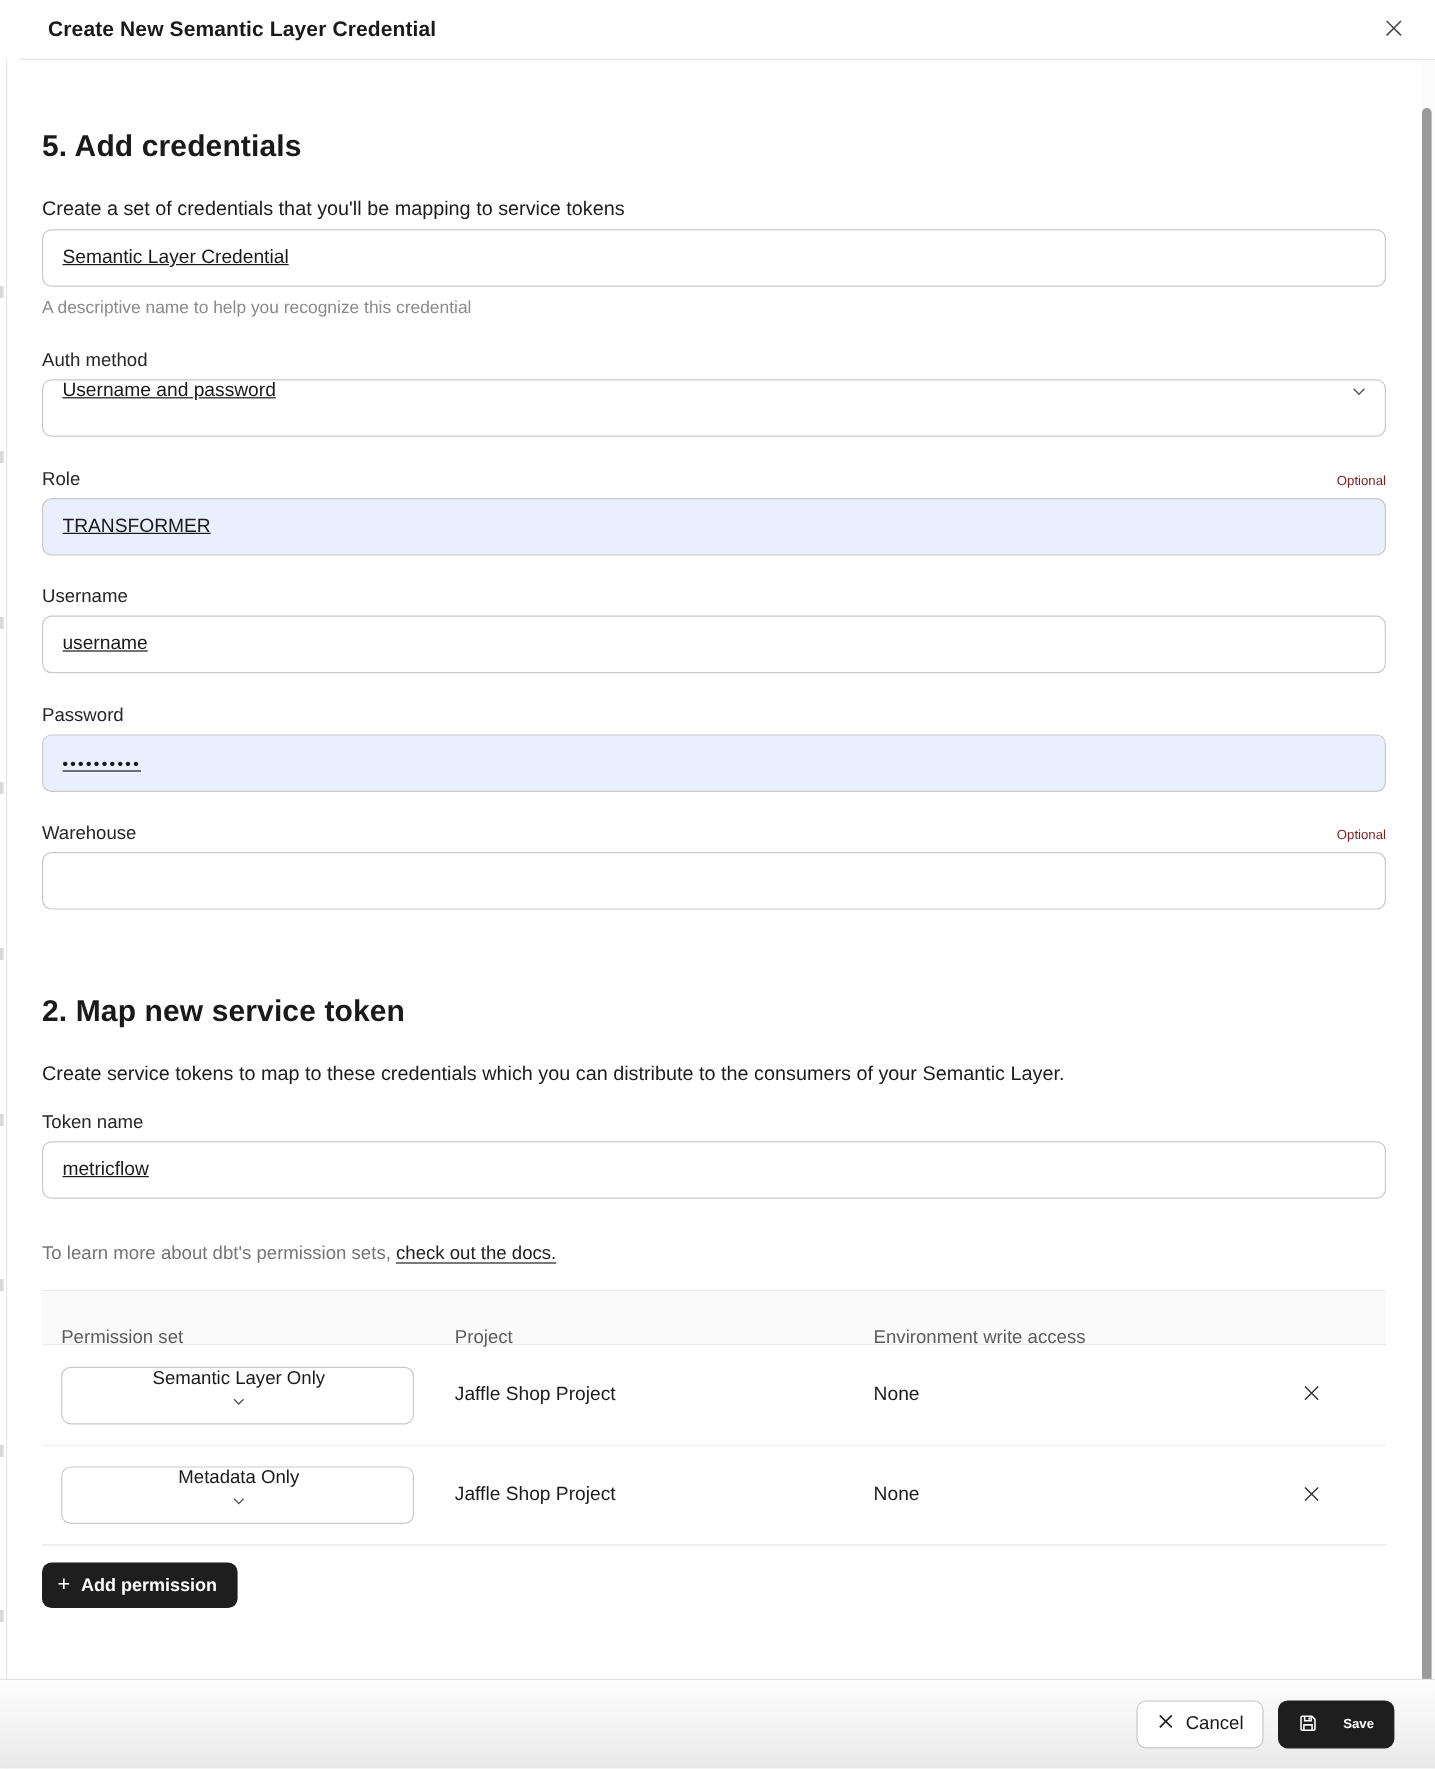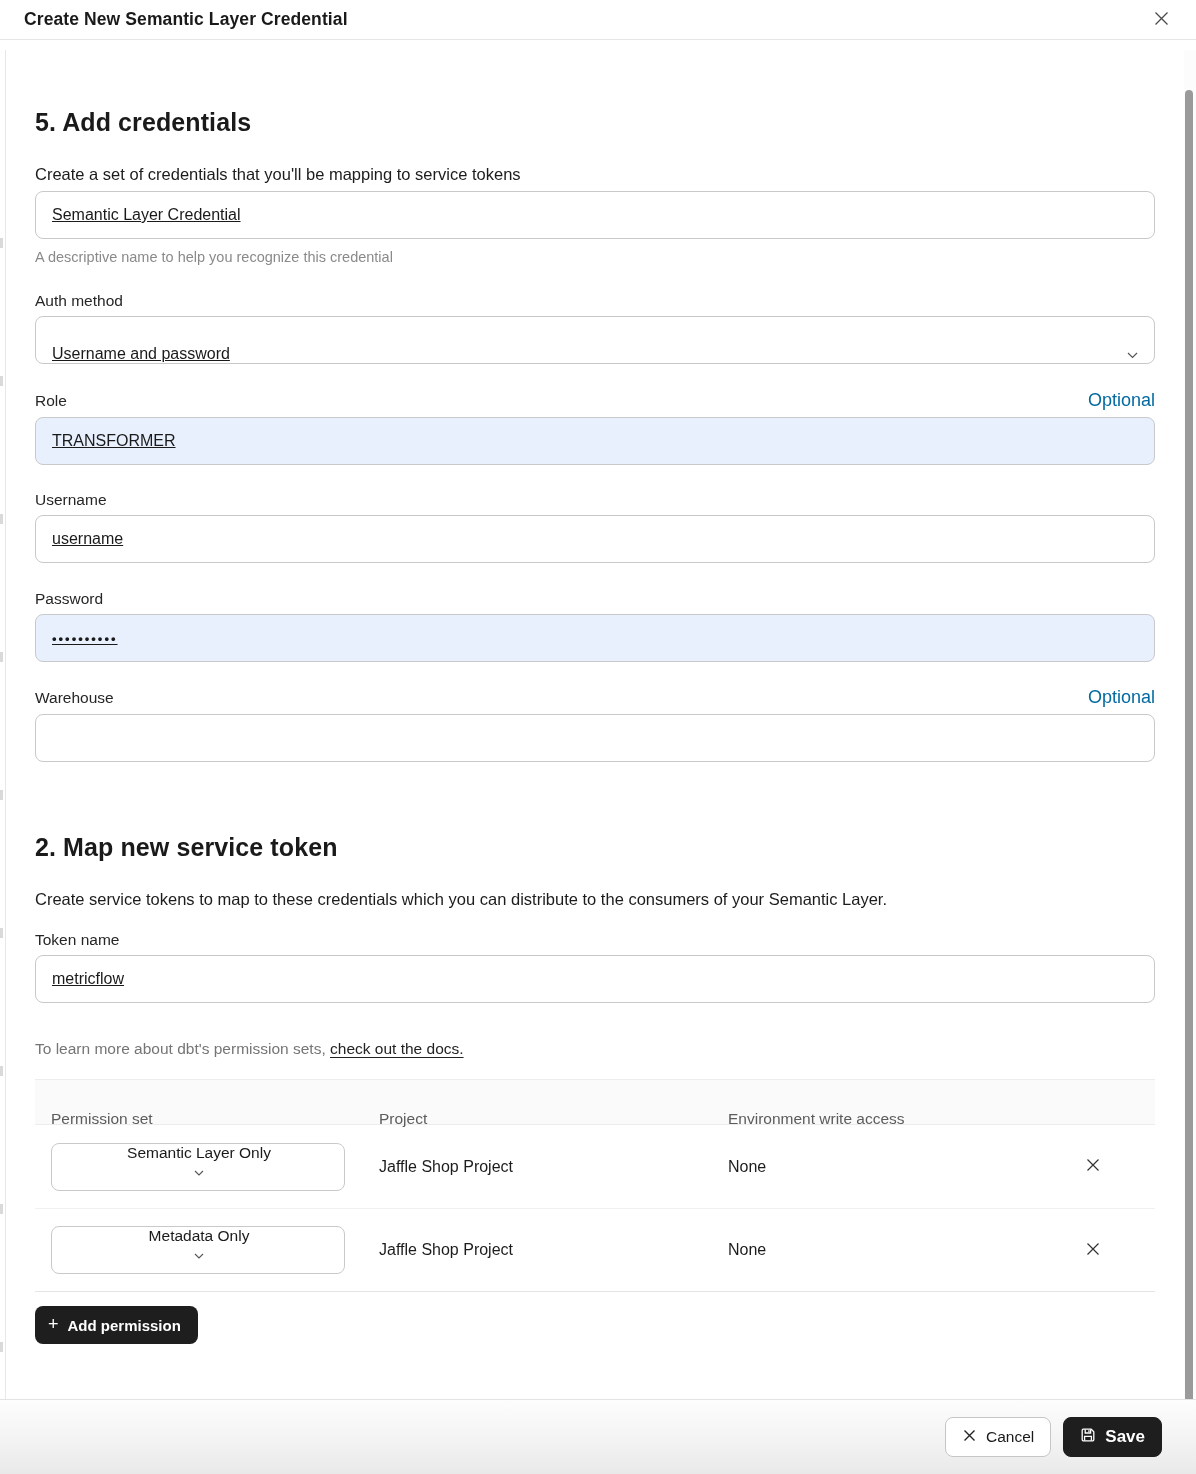--- a/index.html
+++ b/index.html
@@ -6,21 +6,21 @@
   html,body { width:1196px; height:1474px; }
   body {
     font-family: "Liberation Sans", "DejaVu Sans", sans-serif;
     color:#1a1a1a;
     background:#fff;
   }
   .screen { position:relative; width:1196px; height:1474px; overflow:hidden; background:#fff; }
 
   
   .modal-header {
-    position:absolute; top:0; left:0; right:0; height:40px;
+    position:absolute; top:0; left:16px; right:0; height:50px;
     background:#fff; border-bottom:1px solid #e6e6e6;
     display:flex; align-items:center; justify-content:space-between;
     padding:0 22px 0 24px; z-index:5;
   }
   .modal-title { font-size:17.5px; font-weight:700; letter-spacing:.1px; }
   .close-btn { width:26px; height:26px; display:flex; align-items:center; justify-content:center; cursor:pointer; background:none; border:none; }
 
   
   .page-edge {
     position:absolute; left:0; top:50px; bottom:0; width:6px; background:#fff;
@@ -41,38 +41,38 @@
     padding:0 29px; background:#fff; overflow:hidden;
   }
   h1.section-heading { font-size:25px; font-weight:600; line-height:31px; letter-spacing:.1px; }
   .s1-heading { margin-top:57px; }
   .s2-heading { margin-top:70px; }
   p.section-desc { margin-top:26px; font-size:16.5px; line-height:21px; color:#1c1c1c; }
   .s2-desc { margin-top:23px; }
 
   .field-label-row { display:flex; justify-content:space-between; align-items:baseline; }
   .field-label { font-size:15.5px; font-weight:500; color:#262626; line-height:19px; }
-  .optional-tag { font-size:18px; color:#0369a1; }
+  .optional-tag { font-size:11px; color:#7f1d1d; }
   .mt-label   { margin-top:25px; }
   .mt-label-lg{ margin-top:26px; }
   .mt-label-s2{ margin-top:20px; }
 
   .text-input, .select-box {
     margin-top:6px; width:100%; height:48px;
     border:1px solid #c9c9c9; border-radius:8px;
     background:#fff; font-size:16px; color:#1a1a1a;
     padding:0 16px; outline:none; display:block;
     font-family:"Liberation Sans","DejaVu Sans",sans-serif;
     text-decoration:underline;
   }
   .autofill { background:#e8f0fe; }
   .helper-text { margin-top:9px; font-size:14.5px; color:#8a8a8a; line-height:18px; }
   .pw-input { font-size:13px; letter-spacing:2px; font-weight:700; }
 
-  .select-box { display:flex; align-items:flex-end; justify-content:space-between; cursor:pointer;gap:43px; }
+  .select-box { display:flex; align-items:flex-start; justify-content:space-between; cursor:pointer;gap:43px; }
   .select-value { font-size:16px; }
 
   .docs-line { margin-top:36px; font-size:15.5px; color:#757575; line-height:20px; }
   .docs-link { color:#222; font-weight:500; text-decoration:underline; text-underline-offset:3px; cursor:pointer; }
 
   
   .perm-table { margin-top:20px; border-top:1px solid #ededed; border-bottom:1px solid #e4e4e4; }
   .perm-grid {
     display:grid; grid-template-columns:328px 349px 1fr 24px;
     align-items:center; padding:0 50px 0 16px;
@@ -110,22 +110,22 @@
   .cancel-btn {
     height:40px; padding:0 16px; background:#fff;
     border:1px solid #c6c6c6; border-radius:8px;
     display:inline-flex; align-items:center; gap:9px;
     font-size:15.5px; font-weight:500; color:#1a1a1a; cursor:pointer;
     font-family:"Liberation Sans","DejaVu Sans",sans-serif;
   }
   .save-btn {
     height:40px; padding:0 16px; background:#1e1e1e;
     border:1px solid #1e1e1e; border-radius:8px;
-    display:inline-flex; align-items:center; gap:9px;
-    font-size:17px; font-weight:600; color:#fff; cursor:pointer;
+    display:inline-flex; align-items:center; gap:21px;
+    font-size:11px; font-weight:600; color:#fff; cursor:pointer;
     font-family:"Liberation Sans","DejaVu Sans",sans-serif;
   }
 </style>
 </head>
 <body>
 
 <div class="screen">
 
   <div class="modal-header">
     <div class="modal-title">Create New Semantic Layer Credential</div>

